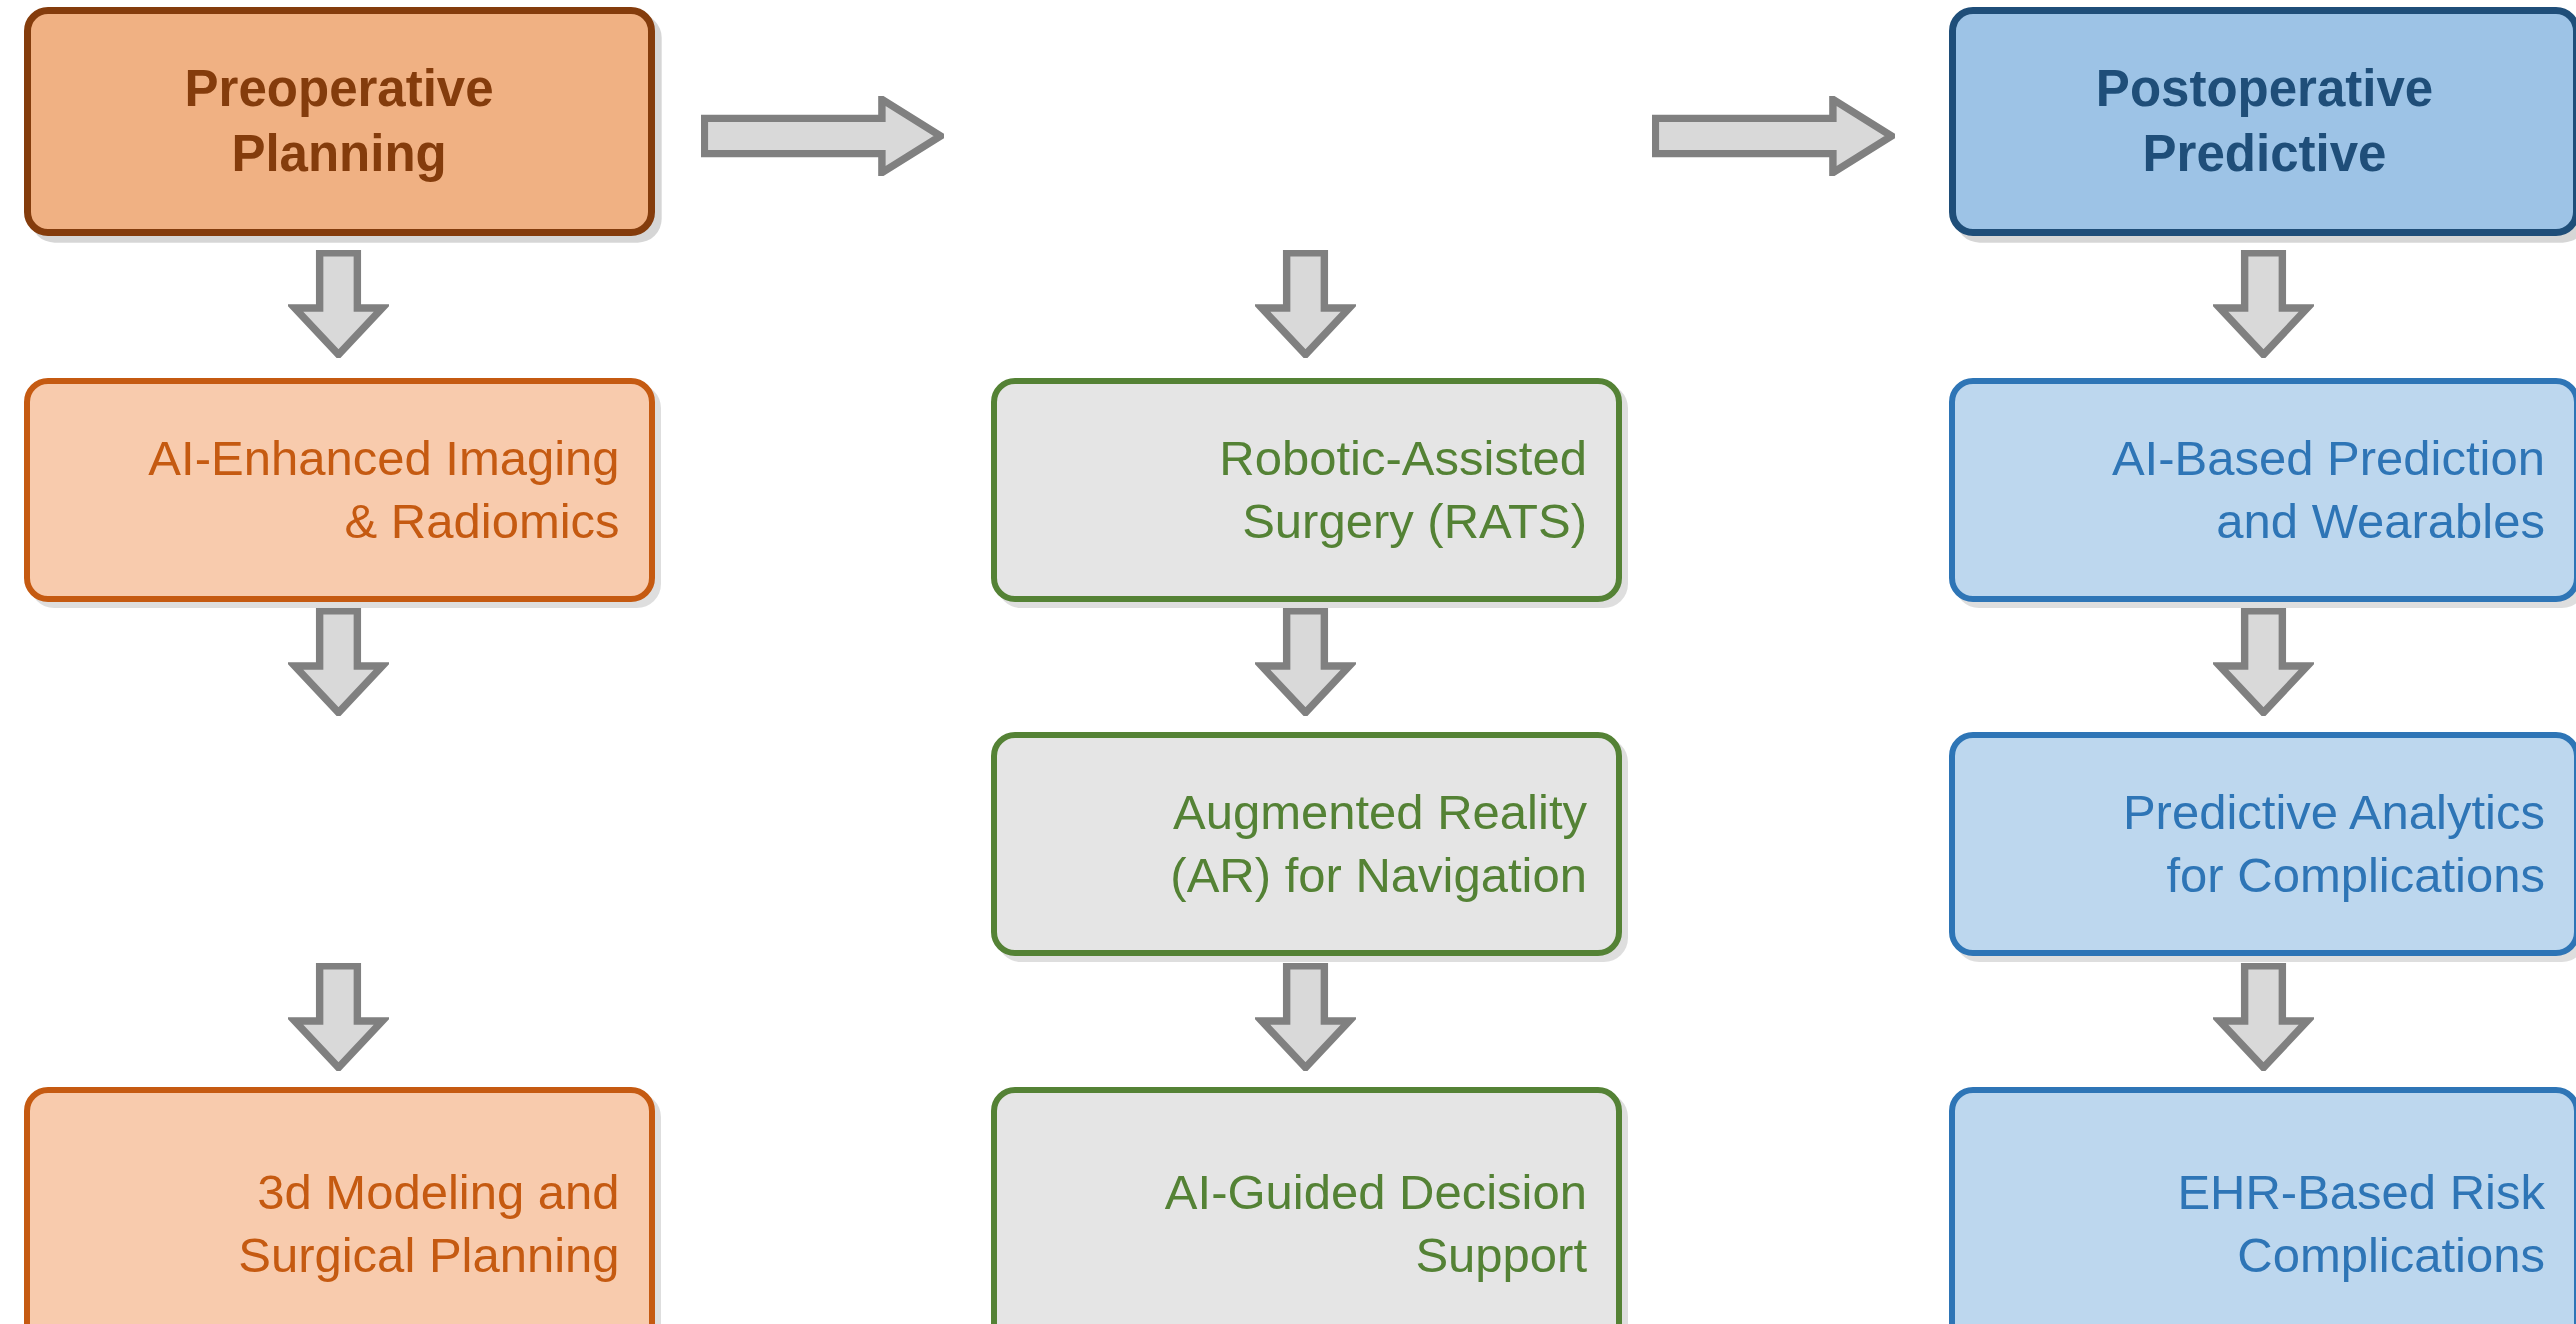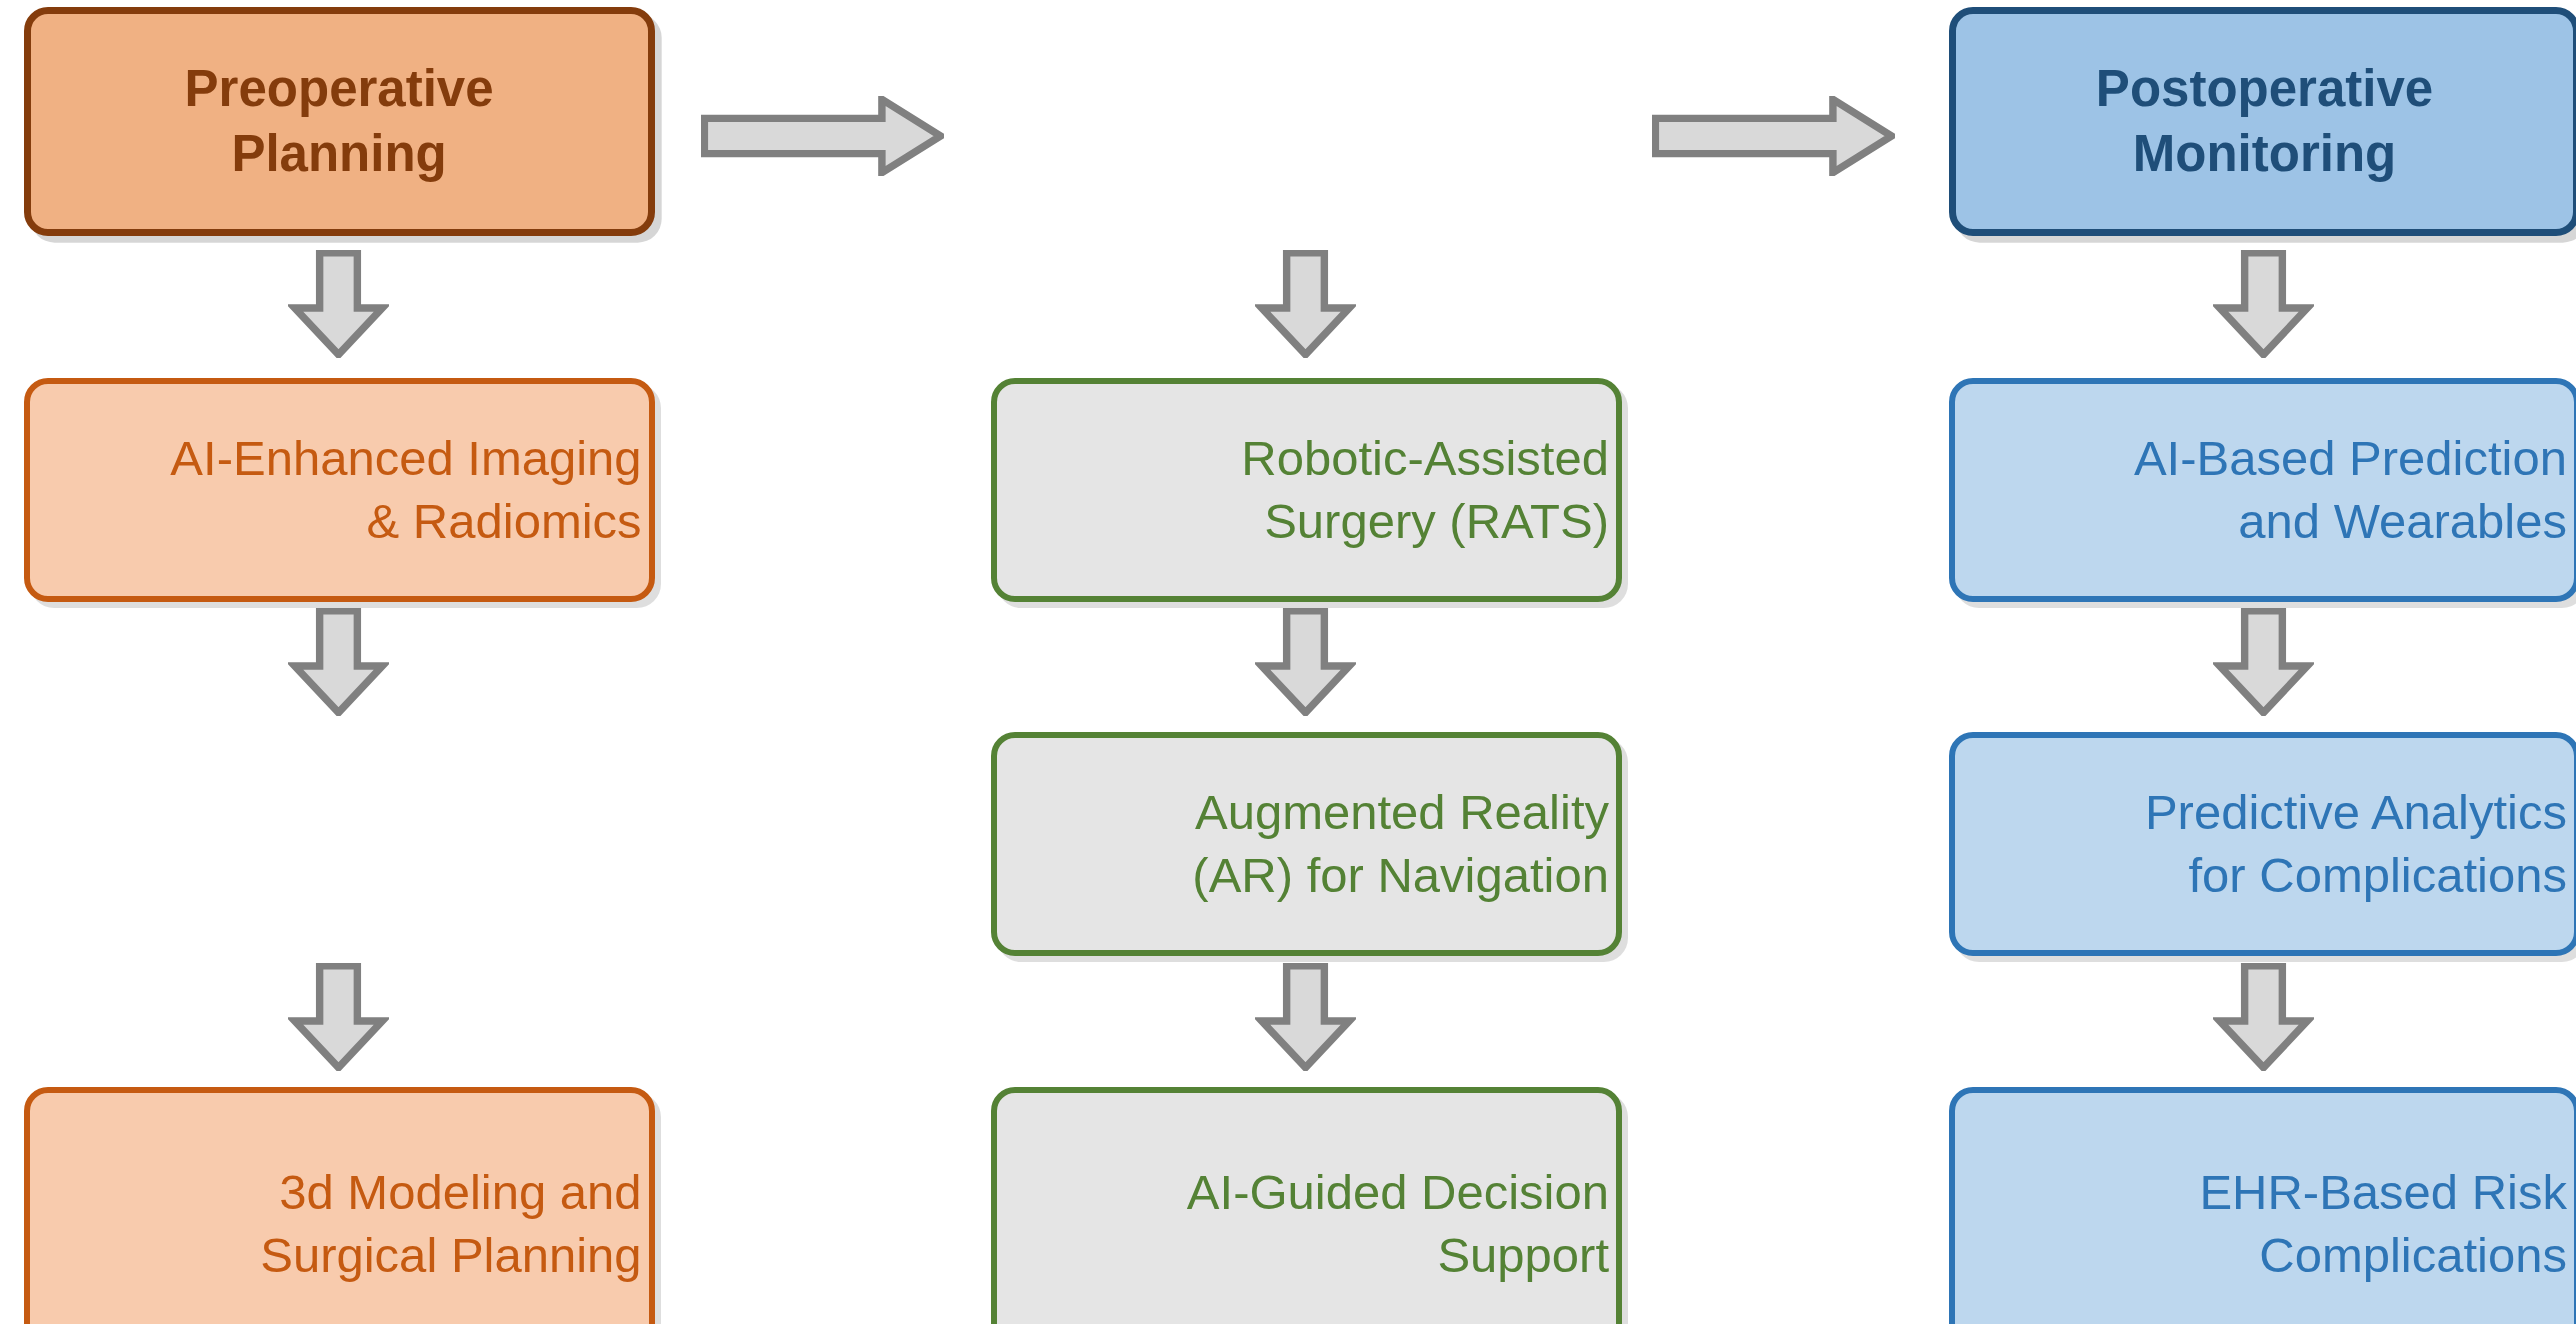--- a/index.html
+++ b/index.html
@@ -37,21 +37,21 @@
     position: absolute;
     left: 0;
     width: 631px;
     box-sizing: border-box;
     border-radius: 24px;
     display: flex;
     align-items: center;
     justify-content: center;
     text-align: center;
     line-height: 1.28;
-    padding: 0 7px;
+    padding: 0 29px;
   }
 
   .node .label {
     display: block;
     width: 100%;
     white-space: pre-line;
   }
 
   
   .node.header {
@@ -199,21 +199,21 @@
   <div class="arrow-right" id="arrow-h-2">
     <svg viewBox="0 0 360 118" preserveAspectRatio="none">
       <polygon points="5,33 268,33 268,5 355,59 268,113 268,85 5,85" fill="#d9d9d9" stroke="#808080" stroke-width="11" stroke-linejoin="miter"></polygon>
     </svg>
   </div>
 
   <div class="column" id="col-post">
 
     <div class="node header blue">
       <span class="label">Postoperative
-Monitoring</span>
+Predictive</span>
     </div>
 
     <div class="arrow-down a1">
       <svg viewBox="0 0 150 160" preserveAspectRatio="none">
         <polygon points="47,4 103,4 103,86 140,86 75,155 10,86 47,86" fill="#d9d9d9" stroke="#808080" stroke-width="11" stroke-linejoin="miter"></polygon>
       </svg>
     </div>
 
     <div class="node sub r1 blue">
       <span class="label">AI-Based Prediction

